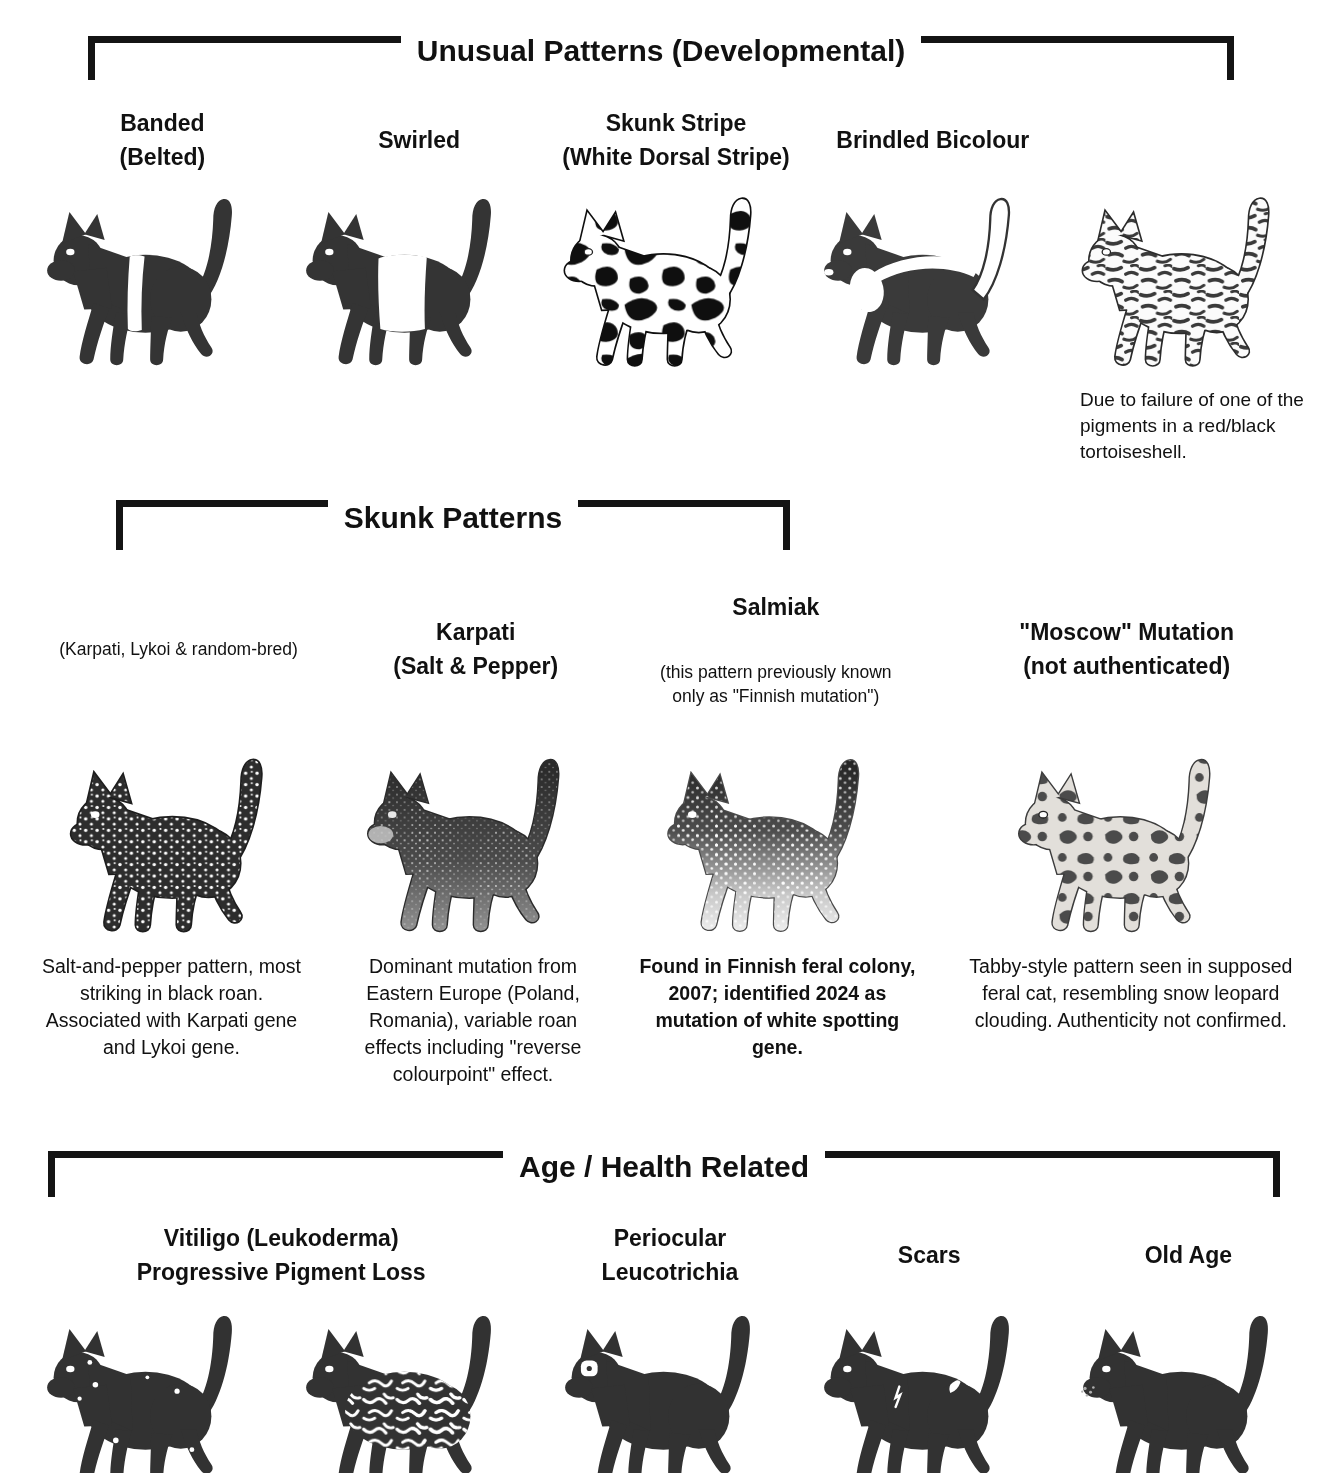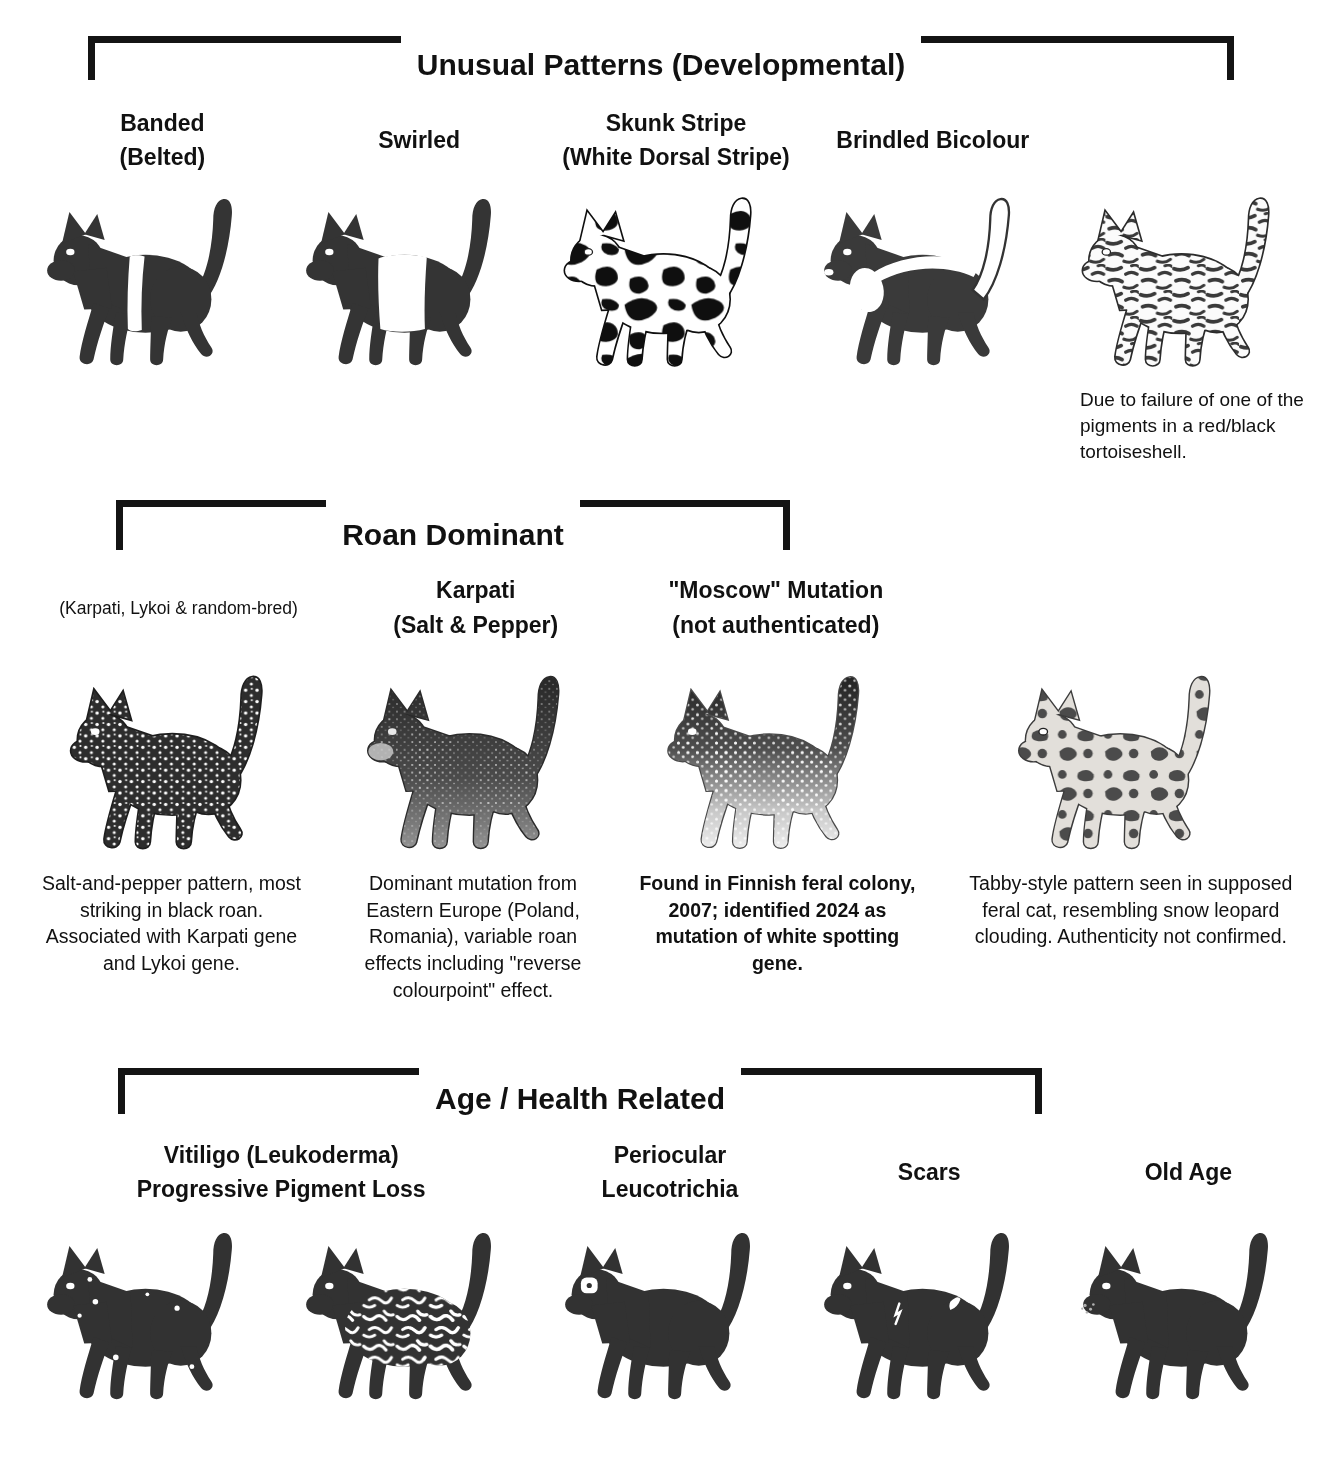--- a/index.html
+++ b/index.html
@@ -4,32 +4,32 @@
 <style>
   * { box-sizing: border-box; margin: 0; padding: 0; }
   html,body { background:#ffffff; }
   body {
     width:1340px; height:1473px; overflow:hidden;
     font-family:"Liberation Sans", sans-serif; color:#111;
   }
   .poster { width:1340px; position:relative; }
 
   
-  .bracket { display:flex; align-items:flex-end; }
+  .bracket { display:flex; align-items:center; }
   .seg  { flex:1; border-top:7px solid #141414; height:44px; }
   .seg.left  { border-left:7px solid #141414; }
   .seg.right { border-right:7px solid #141414; }
   .btitle {
     font-size:30px; font-weight:bold; line-height:1;
     padding:0 16px; margin-top:-14px; white-space:nowrap;
   }
   .b1 { margin:36px 106px 0 88px; }
   .b2 { margin:34px 0 0 116px; width:674px; }
   .b2 .seg { height:50px; }
-  .b3 { margin:64px 0 0 118px; width:924px; }
+  .b3 { margin:64px 0 0 48px; width:1232px; }
   .b3 .seg { height:46px; }
 
   
   .grid { display:grid; padding:0 22px; }
   .g5 { grid-template-columns:repeat(5,1fr); }
   .g4 { grid-template-columns:1.08fr 0.97fr 1.1fr 1.32fr; }
   .labels { align-items:center; }
   .s1 .labels { min-height:84px;  margin-top:18px;margin-left:12px; }
   .s2 .labels { min-height:104px; margin-top:6px; }
   .s3 .labels { min-height:88px;  margin-top:14px; }
@@ -199,30 +199,35 @@
         <div></div>
         <div></div>
         <div></div>
       <div class="note">Due to failure of one of the pigments in a red/black tortoiseshell.</div>
     </div>
   </section>
 
   <section class="sec s2">
     <div class="bracket b2">
       <div class="seg left"></div>
-      <h2 class="btitle">Roan Dominant</h2>
+      <h2 class="btitle">Skunk Patterns</h2>
       <div class="seg right"></div>
     </div>
 
     <div class="grid g4 labels">
       <div class="lbl">
         <div class="lbl-sub">(Karpati, Lykoi &amp; random-bred)</div>
       </div>
       <div class="lbl">Karpati
 (Salt &amp; Pepper)</div>
+      <div class="lbl">
+        <div>Salmiak</div>
+        <div class="lbl-sub">(this pattern previously known
+only as "Finnish mutation")</div>
+      </div>
       <div class="lbl">"Moscow" Mutation
 (not authenticated)</div>
     </div>
 
     <div class="grid g4 cats">
       <figure>
         <svg class="cat" viewBox="0 0 250 210">
           <use href="#cat" fill="#2d2d2d" stroke="#1e1e1e" stroke-width="3.5"></use>
           <use href="#cat" fill="url(#p-roan)"></use>
           <ellipse cx="37" cy="71" rx="4.5" ry="3.5" fill="#ffffff"></ellipse>

